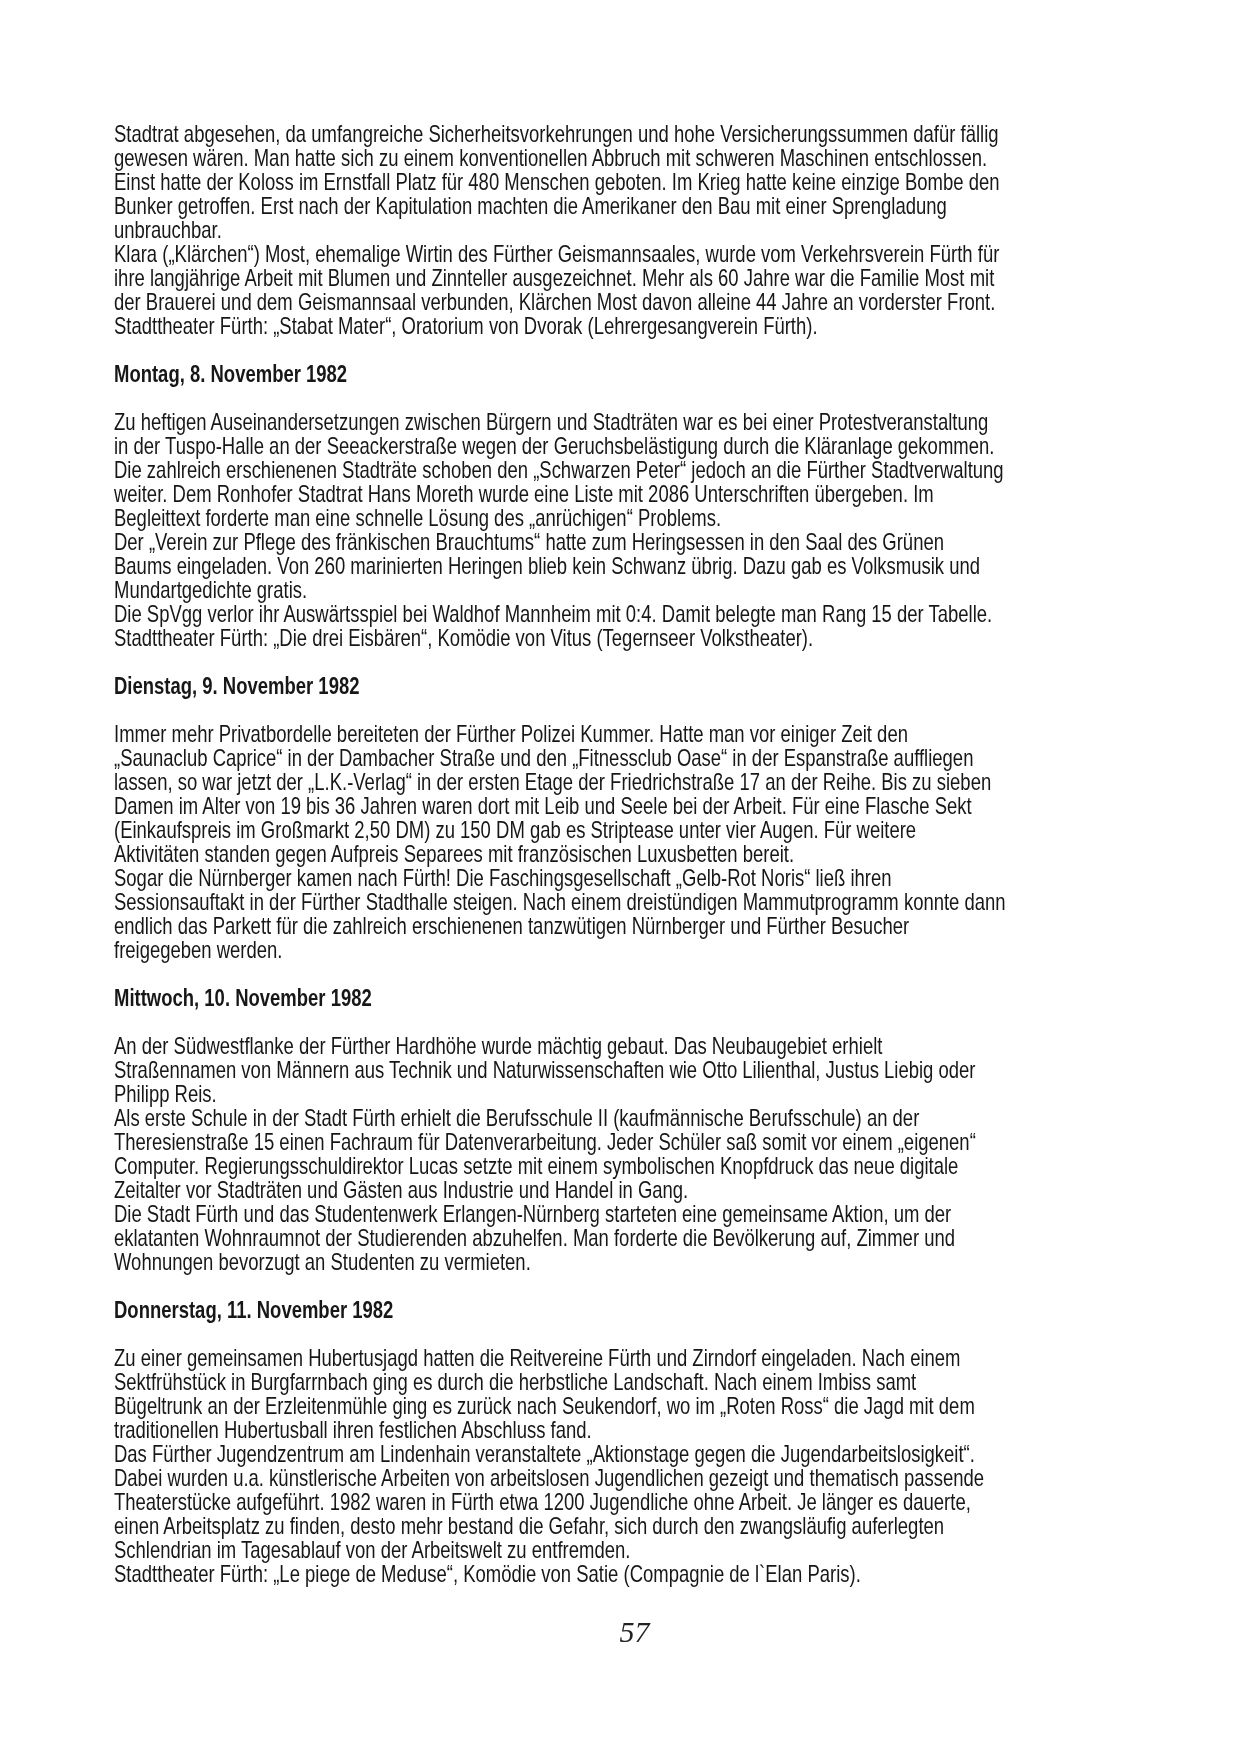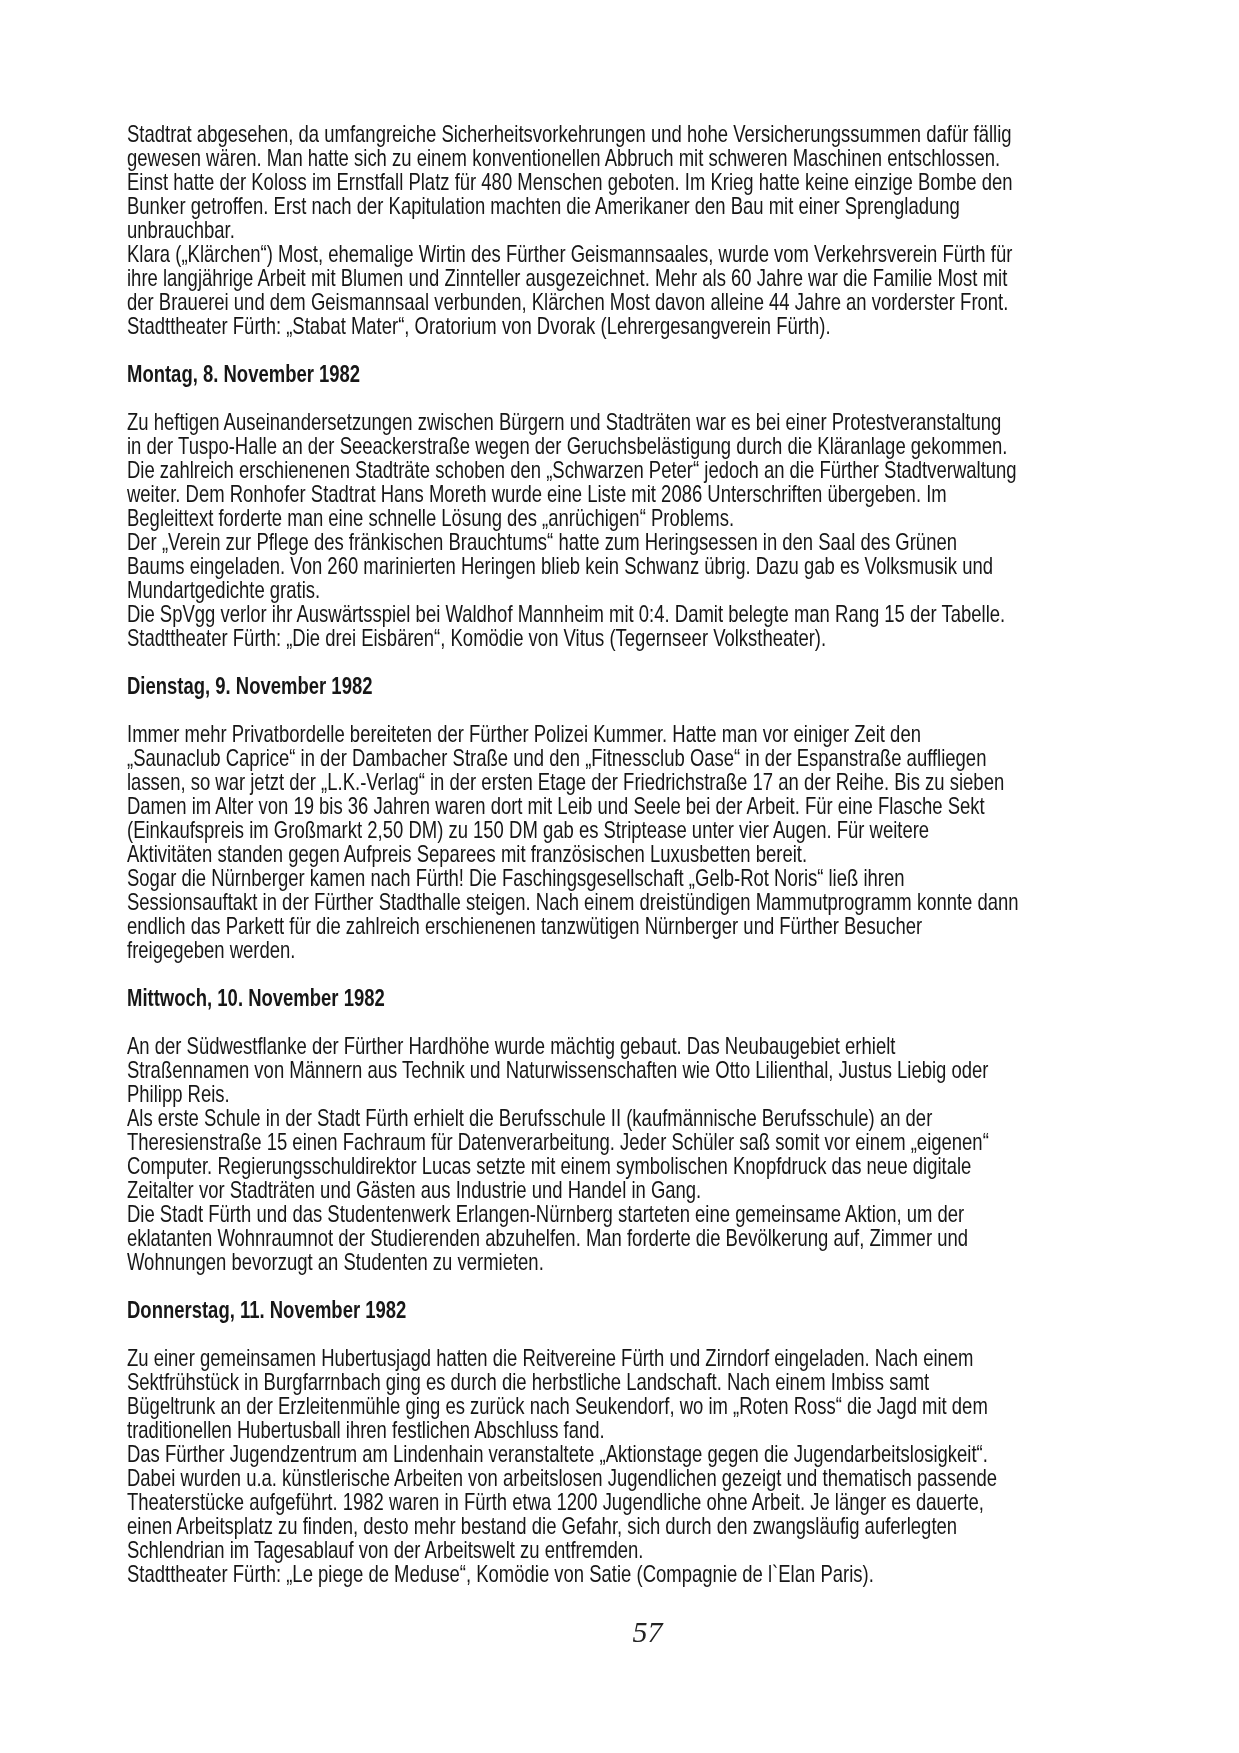--- a/index.html
+++ b/index.html
@@ -8,21 +8,20 @@
     background: #ffffff;
   }
   .page {
     position: relative;
     width: 1171px;
     height: 1753px;
     background: #ffffff;
     overflow: hidden;
     font-family: "Liberation Sans", sans-serif;
     color: #171717;
-    margin-left: 13px;
   }
   .content {
     position: absolute;
     top: 122px;
     left: 114px;
     width: 1500px;              
     transform: scaleX(0.77);    
     transform-origin: 0 0;
     font-size: 24px;
     line-height: 24px;

